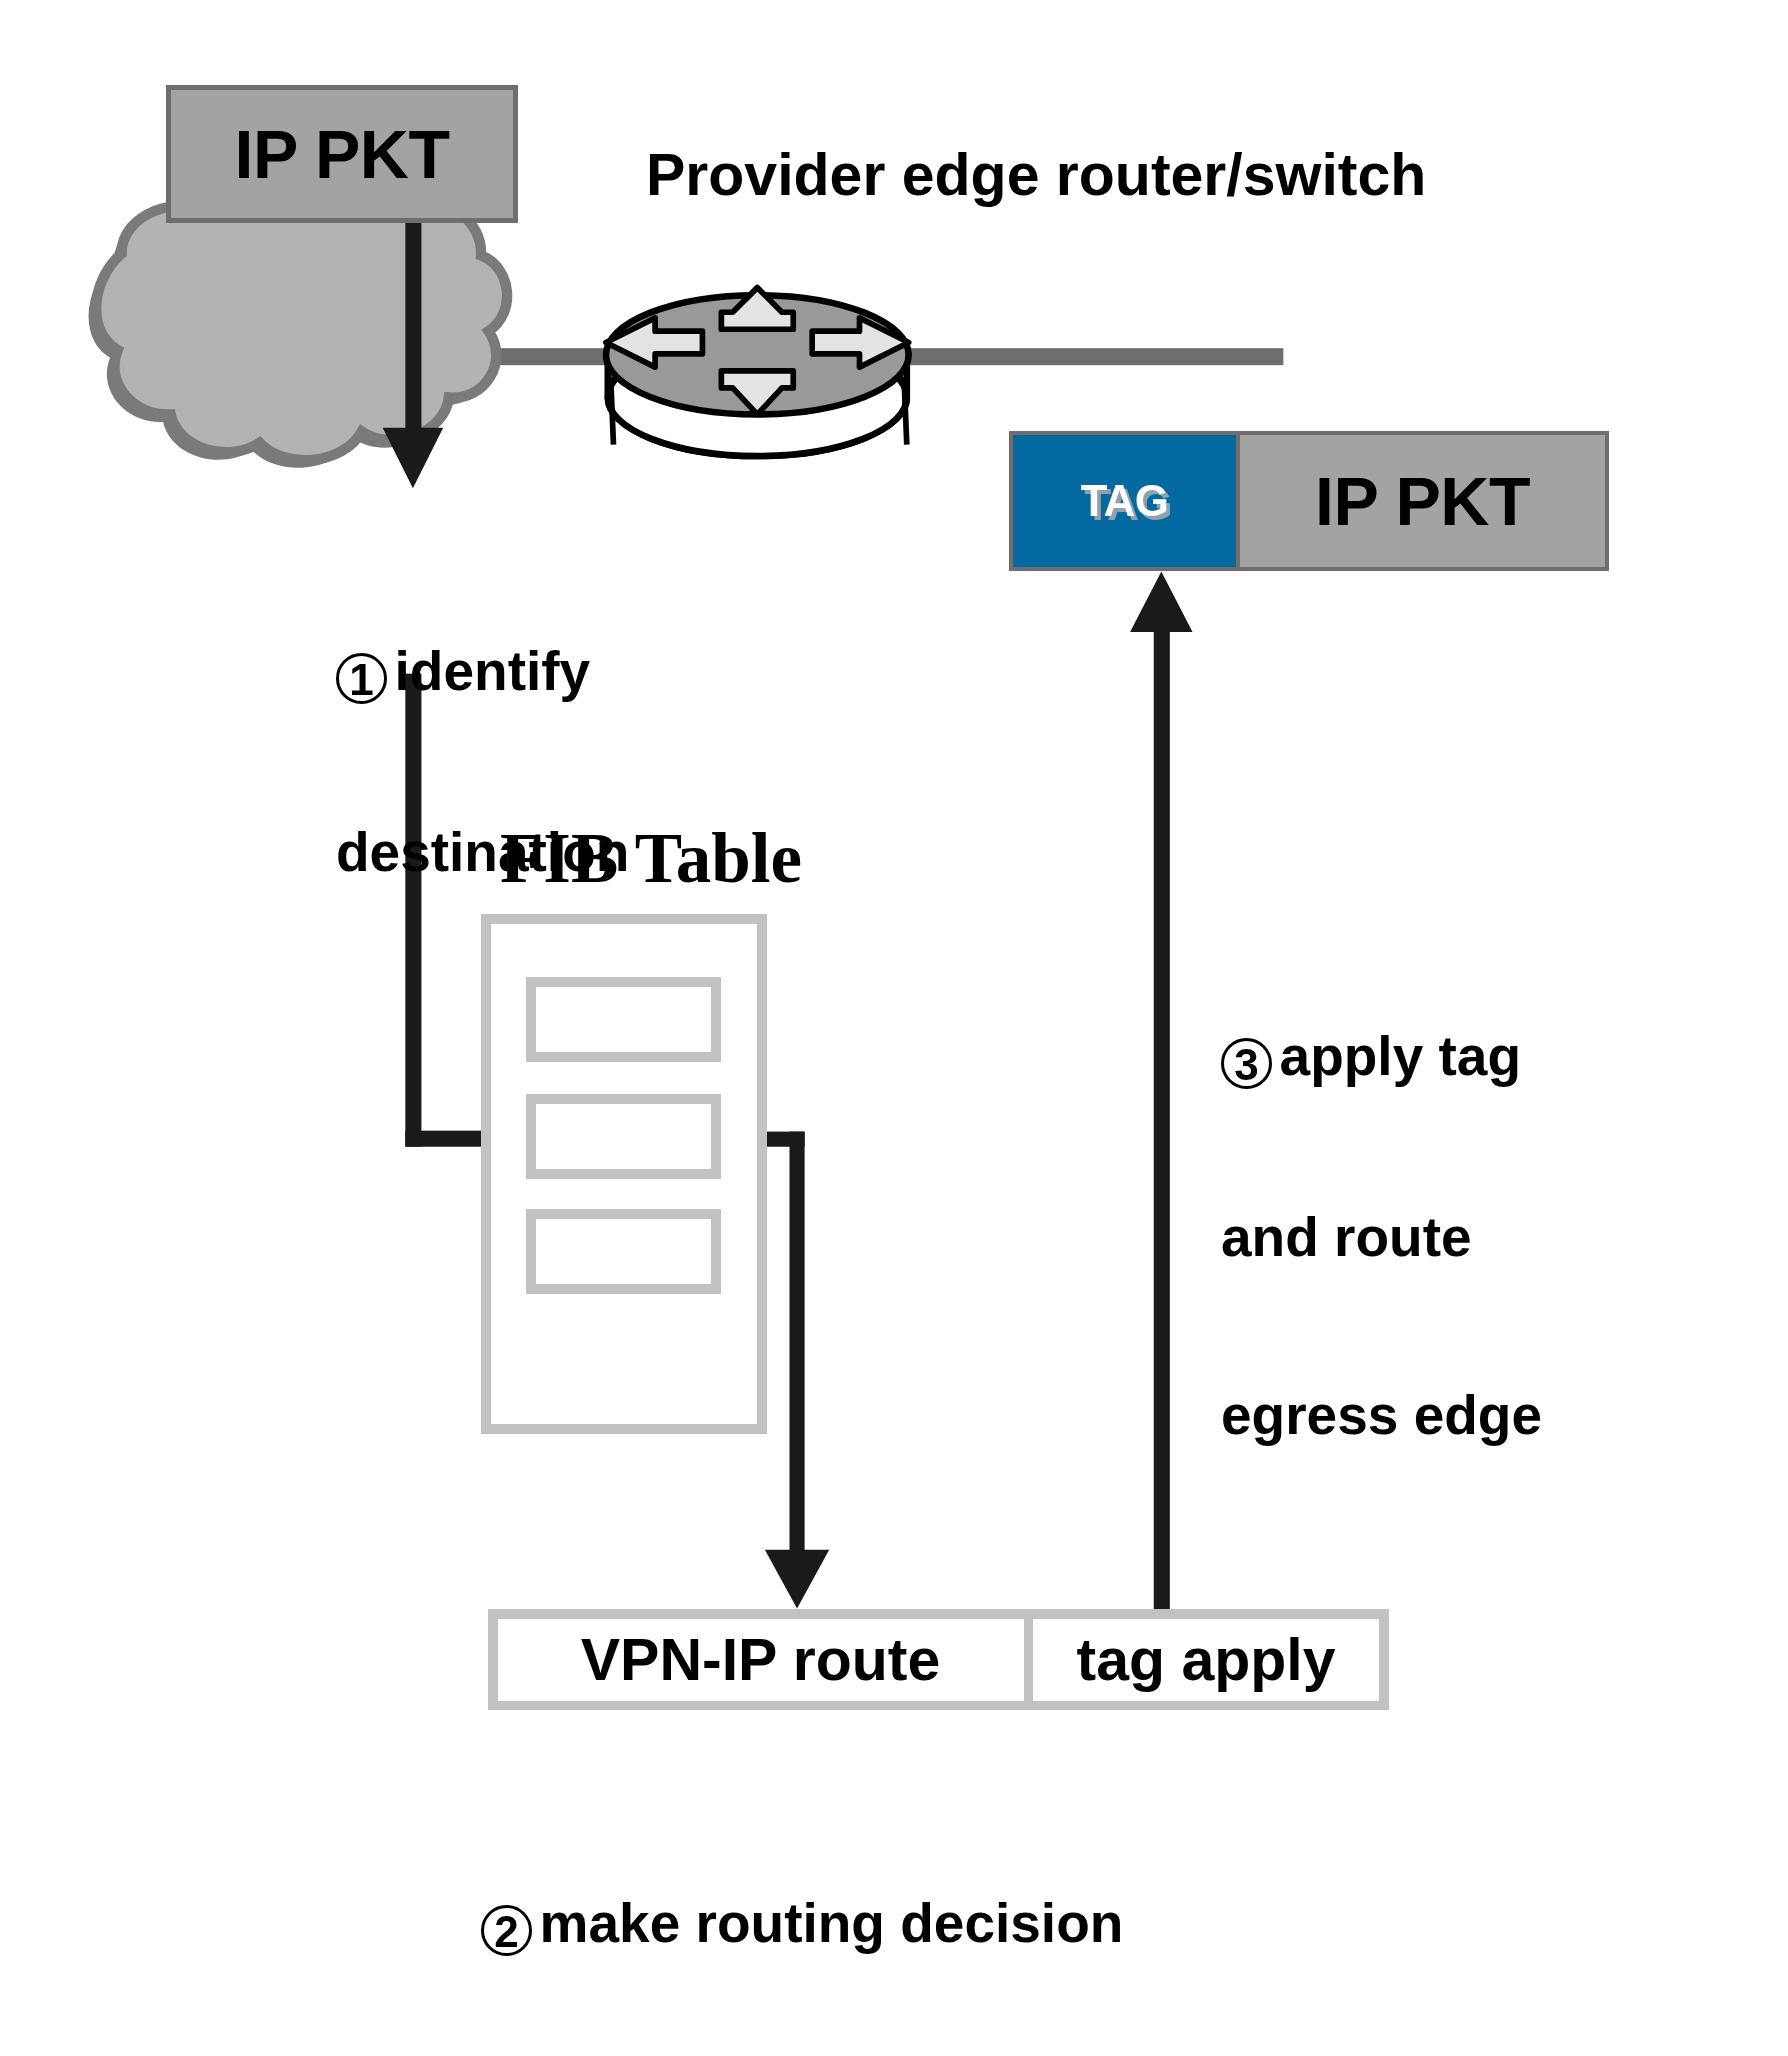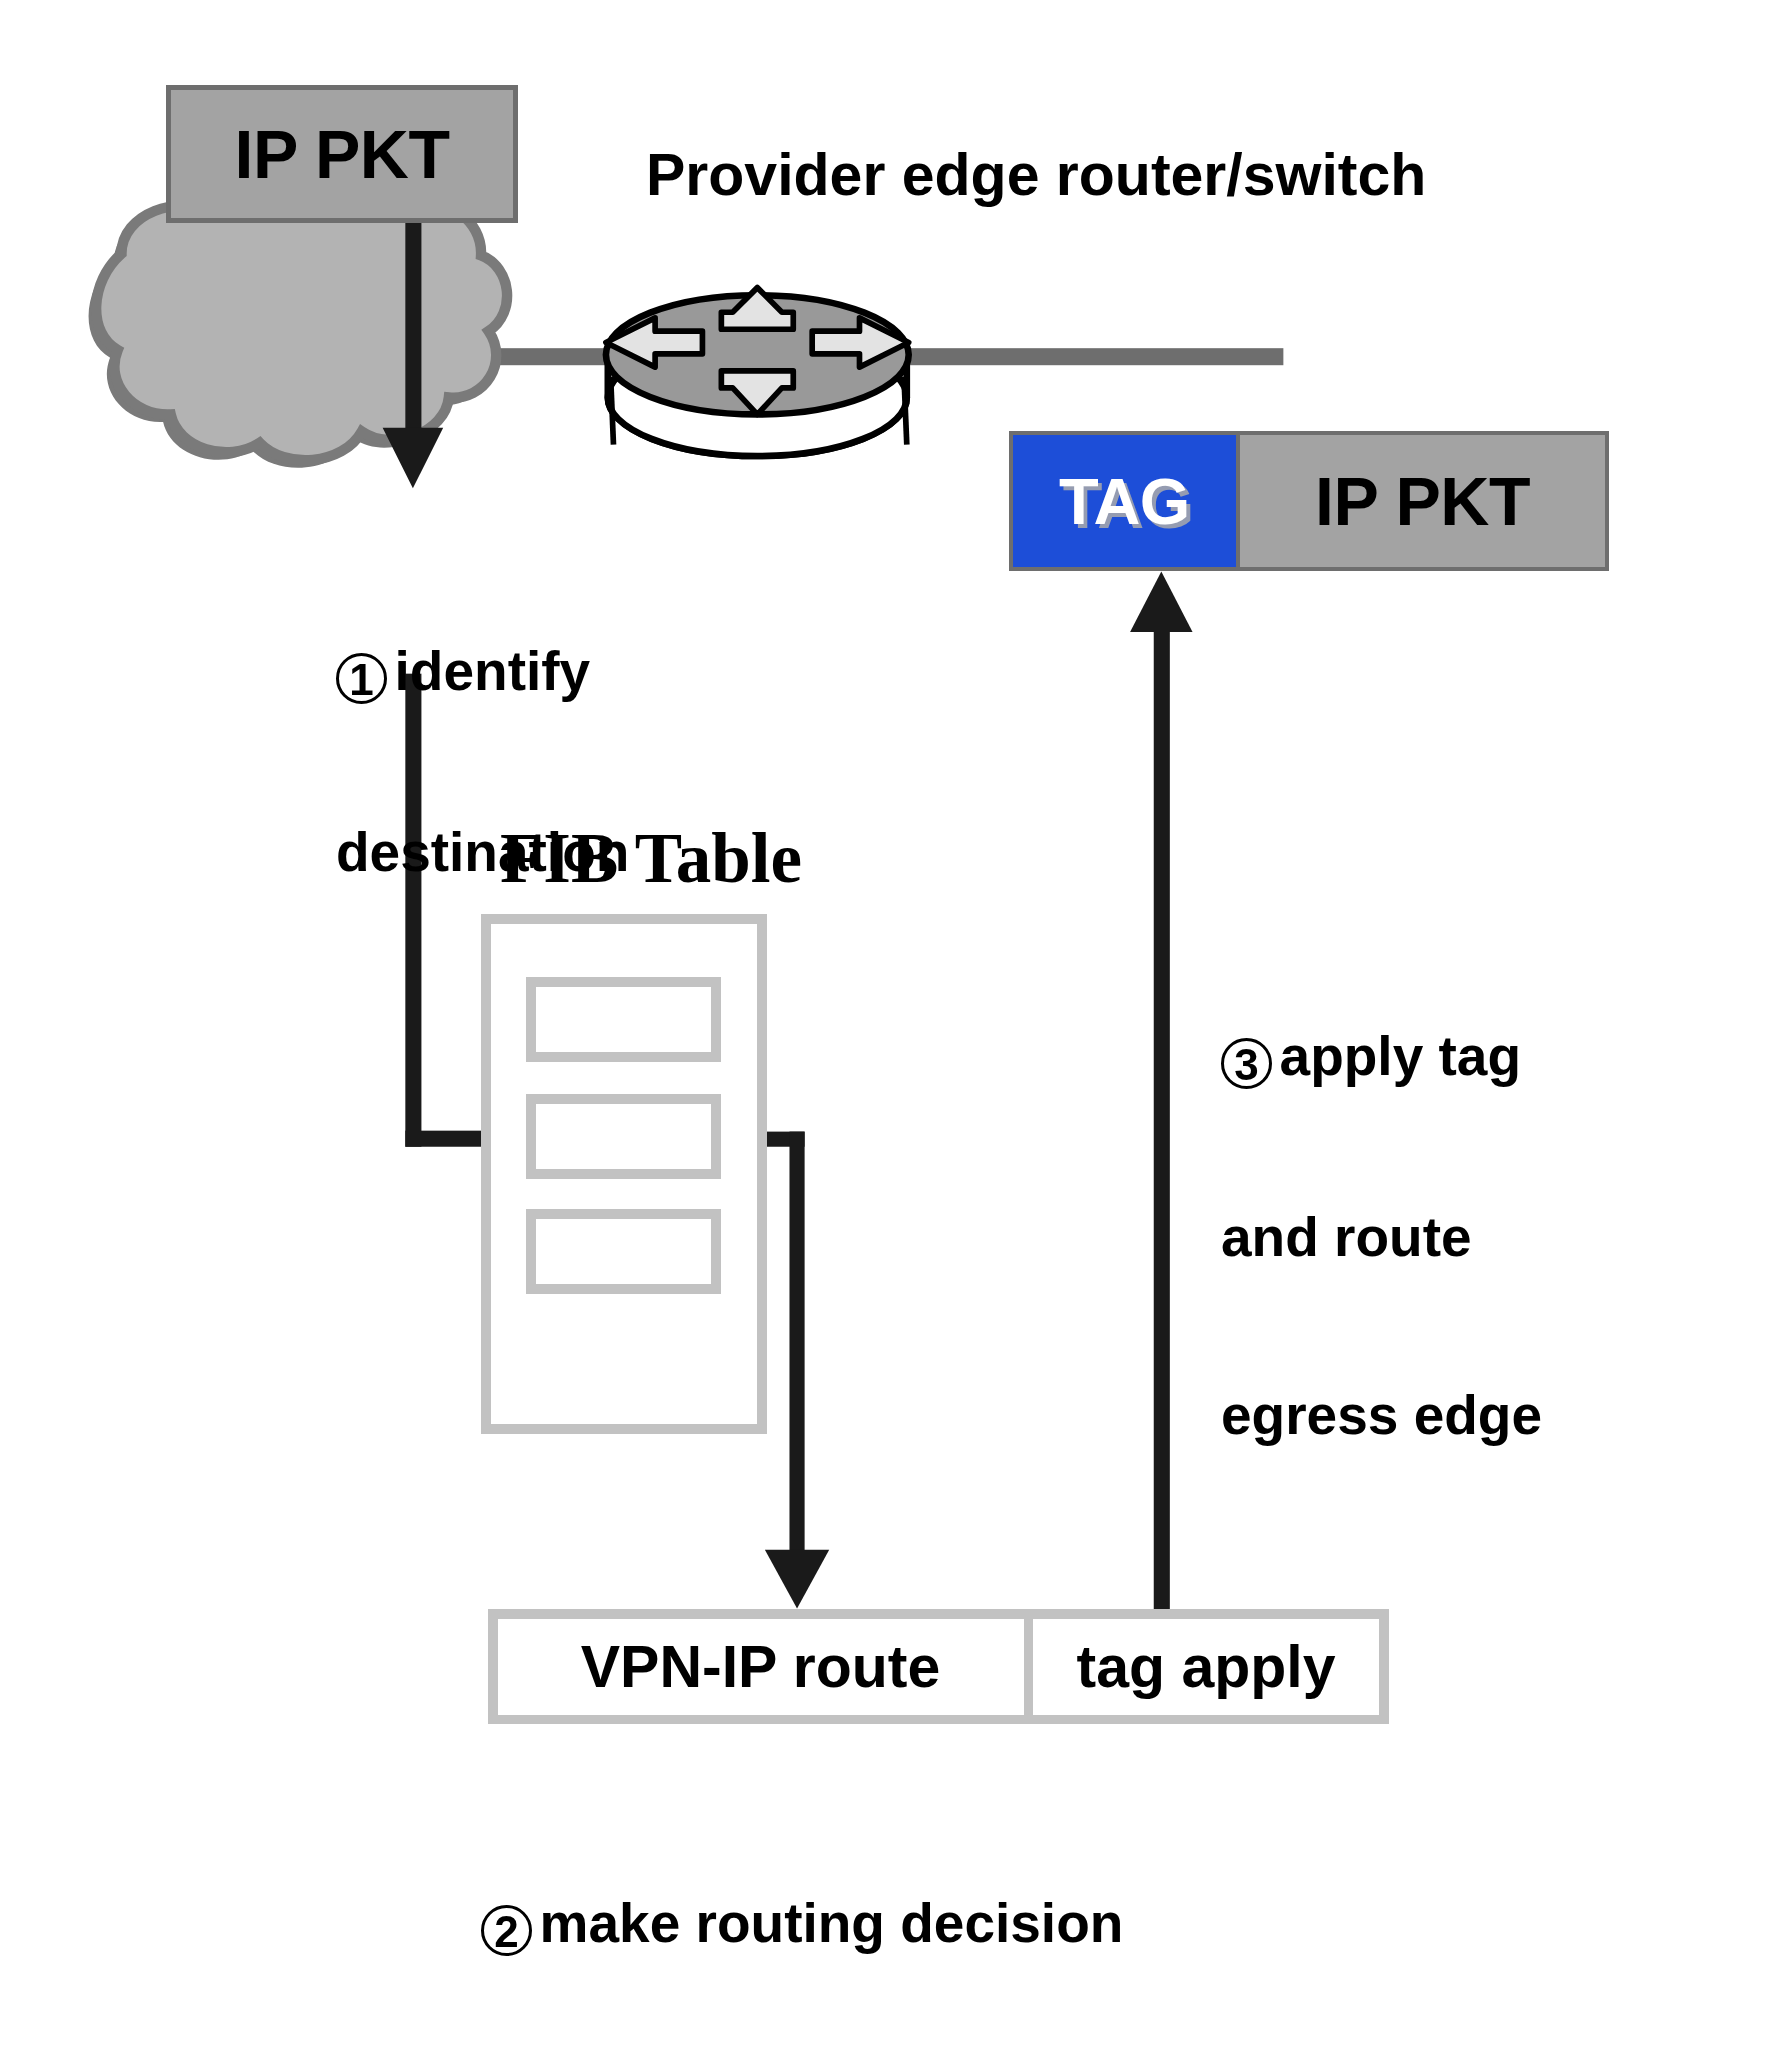--- a/index.html
+++ b/index.html
@@ -40,24 +40,24 @@
     left: 166px; top: 85px;
     width: 352px; height: 138px;
     background: #a3a3a3;
     border: 5.7px solid #6e6e6e;
     color: #000000;
     font-size: 68px;
   }
   #tag-cell {
     left: 1009px; top: 431px;
     width: 231px; height: 140px;
-    background: #1d4ed8;
+    background: #0369a1;
     border: 4.7px solid #6e6e6e;
     color: #ffffff;
-    font-size: 65px;
+    font-size: 44px;
     text-shadow: 3.8px 3.8px 0 rgba(170,170,170,0.85);
   }
   #ippkt-cell {
     left: 1240px; top: 431px;
     width: 369px; height: 140px;
     background: #a3a3a3;
     border: 4.7px solid #6e6e6e;
     border-left: 0;
     color: #000000;
     font-size: 68px;
@@ -126,21 +126,21 @@
     background: #ffffff;
   }
   #fib-row-1 { top: 977px; }
   #fib-row-2 { top: 1094px; }
   #fib-row-3 { top: 1209px; }
 
   
   #route-bar {
     position: absolute;
     left: 488px; top: 1609px;
-    width: 901px; height: 115px;
+    width: 901px; height: 101px;
     box-sizing: border-box;
     background: #c2c2c2;
     padding: 9.5px;
     display: flex;
     gap: 9.5px;
   }
   .route-cell {
     box-sizing: border-box;
     background: #ffffff;
     display: flex;

